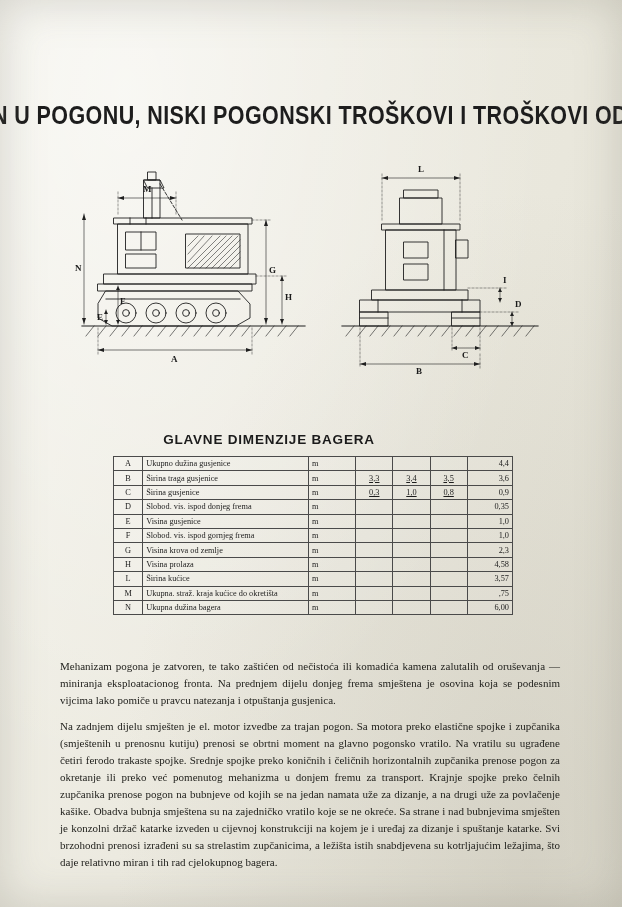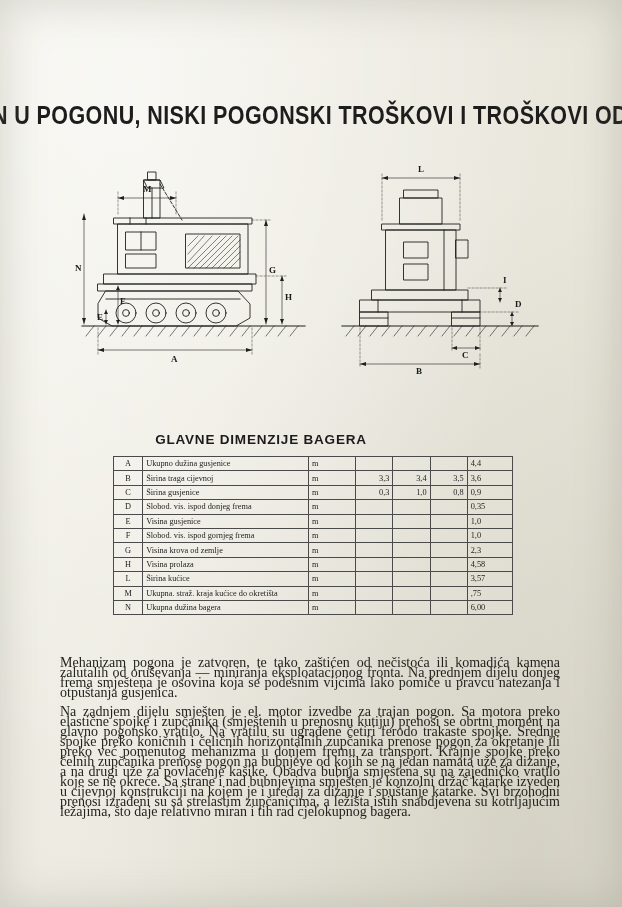--- a/index.html
+++ b/index.html
@@ -64,21 +64,21 @@
     font-family: "Liberation Serif", serif;
     font-size: 9px;
     font-weight: bold;
     color: #1b1b1b;
   }
 
   
   .table-title {
     position: absolute;
     top: 432px;
-    left: 8px;
+    left: 16px;
     width: 506px;
     text-align: center;
     font-family: "Liberation Sans", sans-serif;
     font-weight: bold;
     font-size: 13.5px;
     letter-spacing: 0.8px;
     color: #1b1b1b;
   }
 
   
@@ -98,33 +98,33 @@
   table.dims td {
     border: 1px solid #4a4a4a;
     padding: 1px 3px;
     height: 11.4px;
     line-height: 11px;
     background: rgba(255,255,255,0.10);
   }
   td.c-letter { width: 22px; text-align: center; }
   td.c-desc   { width: 158px; padding-left: 6px; margin-left: 34px; }
   td.c-unit   { width: 40px; text-align: left; padding-left: 6px; }
-  td.c-v1, td.c-v2, td.c-v3 { width: 30px; text-align: right; }
-  td.c-final  { width: 38px; text-align: left; }
+  td.c-v1, td.c-v2, td.c-v3 { width: 30px; text-align: center; text-decoration: underline; }
+  td.c-final  { width: 38px; text-align: right; }
   td.blank { }
 
   
   .body-copy {
     position: absolute;
     top: 658px;
     left: 60px;
     width: 500px;
     font-family: "Liberation Serif", serif;
-    font-size: 14px;
-    line-height: 10px;
+    font-size: 11px;
+    line-height: 17px;
     color: #23231f;
     text-align: justify;
   }
   .body-copy p {
     margin: 0 0 9px 0;
   }
   .body-copy p:last-child { margin-bottom: 0; }
 </style>
 </head>
 <body>
@@ -347,21 +347,21 @@
           <td class="c-letter">A</td>
           <td class="c-desc">Ukupno dužina gusjenice</td>
           <td class="c-unit">m</td>
           <td class="c-v1"></td>
           <td class="c-v2"></td>
           <td class="c-v3"></td>
           <td class="c-final">4,4</td>
         </tr>
         <tr>
           <td class="c-letter">B</td>
-          <td class="c-desc">Širina traga cijevnoj</td>
+          <td class="c-desc">Širina traga gusjenice</td>
           <td class="c-unit">m</td>
           <td class="c-v1">3,3</td>
           <td class="c-v2">3,4</td>
           <td class="c-v3">3,5</td>
           <td class="c-final">3,6</td>
         </tr>
         <tr>
           <td class="c-letter">C</td>
           <td class="c-desc">Širina gusjenice</td>
           <td class="c-unit">m</td>

